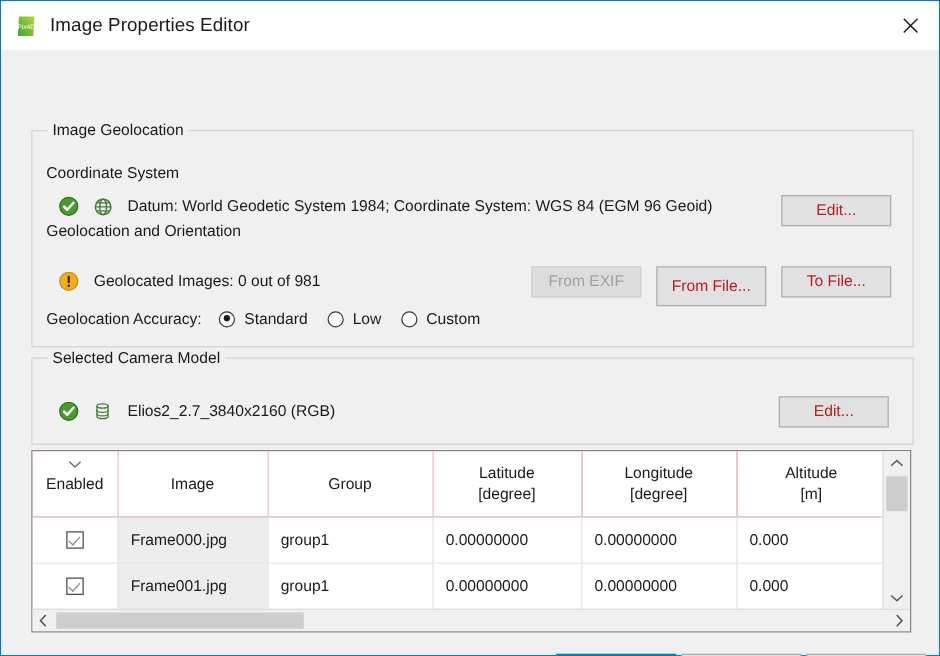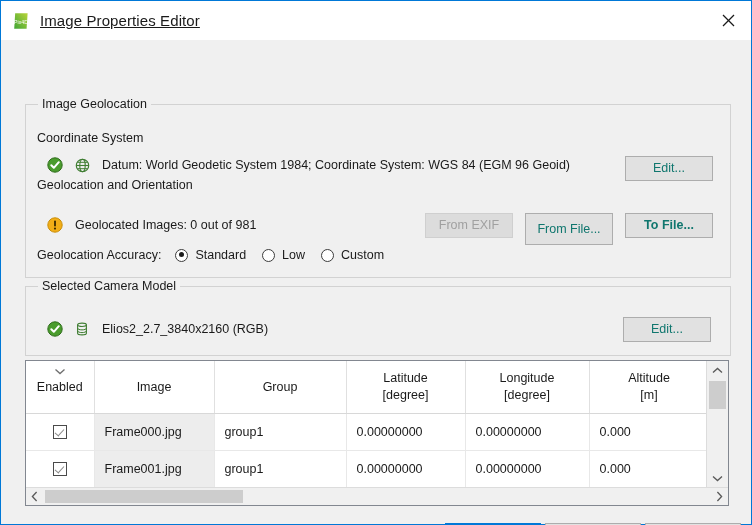--- a/index.html
+++ b/index.html
@@ -45,21 +45,20 @@
   }
   .app-icon .leaf {
     position: absolute;
     left: 0; top: 0;
     width: 18px; height: 18px;
   }
   .title-text {
     font-size: 15px;
     color: #1a1a1a;
     letter-spacing: 0.1px;
-    text-decoration: underline;
   }
   .close-btn {
     position: absolute;
     right: 0; top: 0;
     width: 45px;
     height: 38px;
     display: flex;
     align-items: center;
     justify-content: center;
     cursor: default;
@@ -121,21 +120,21 @@
     color: #1a1a1a;
   }
   
   .btn {
     position: absolute;
     box-sizing: border-box;
     background: #e1e1e1;
     border: 1px solid #adadad;
     font-family: "Liberation Sans", sans-serif;
     font-size: 12.5px;
-    color: #0f766e;
+    color: #b91c1c;
     text-align: center;
     line-height: 1;
     display: flex;
     align-items: center;
     justify-content: center;
     cursor: default;
     padding: 0;
   }
   .btn.disabled {
     color: #a0a0a0;
@@ -376,21 +375,21 @@
           <circle cx="8" cy="8" r="7.2" fill="#f2ae16" stroke="#c98d07" stroke-width="1"></circle>
           <rect x="7.1" y="3.5" width="1.8" height="6" rx="0.8" fill="#3a2a00"></rect>
           <circle cx="8" cy="11.6" r="1.05" fill="#3a2a00"></circle>
         </svg>
       </span>
       <span class="status-text" style="margin-left:12px;">Geolocated Images: 0 out of 981</span>
     </div>
 
     <button class="btn disabled" style="left:424px; top:173px; width:88px; height:25px;">From EXIF</button>
     <button class="btn" style="left:524px; top:173px; width:88px; height:32px;">From File...</button>
-    <button class="btn" style="left:624px; top:173px; width:88px; height:25px;font-weight:bold;">To File...</button>
+    <button class="btn" style="left:624px; top:173px; width:88px; height:25px;">To File...</button>
 
     <div class="radio-group" style="left:36px; top:208px;">
       <span class="status-text" style="margin-right:14px;">Geolocation Accuracy:</span>
       <span class="radio-item checked">
         <span class="radio-mark"></span>
         <span>Standard</span>
       </span>
       <span class="radio-item">
         <span class="radio-mark"></span>
         <span>Low</span>

